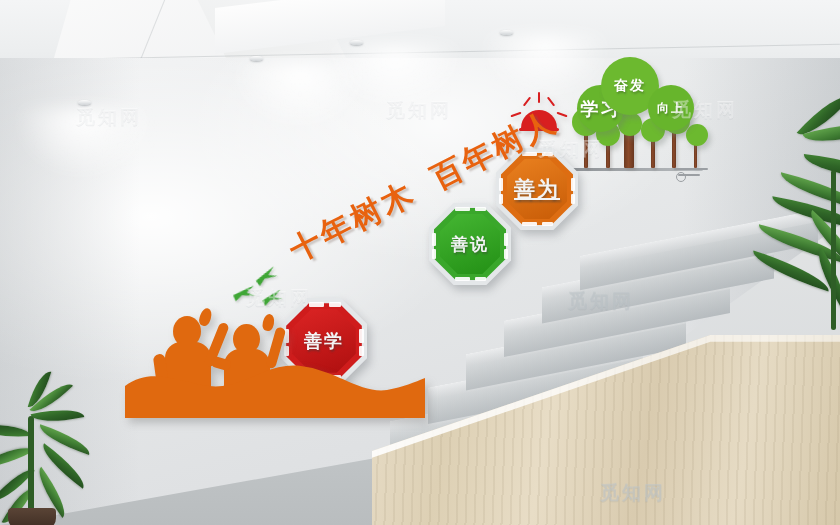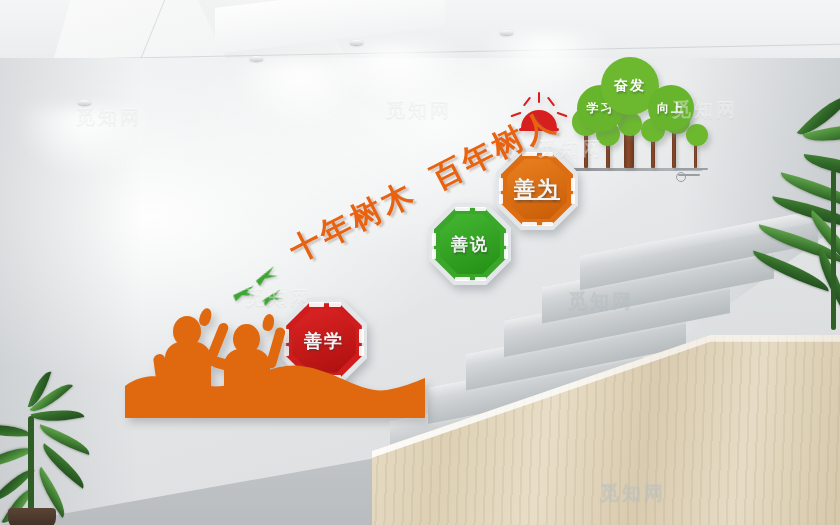--- a/index.html
+++ b/index.html
@@ -331,21 +331,21 @@
     <div class="trunk" style="left:694px;top:135px;width:3px;height:33px;"></div>
 
     <div class="canopy" style="left:572px;top:108px;width:28px;height:28px;background:#6cb92f;"></div>
     <div class="canopy" style="left:596px;top:122px;width:24px;height:24px;background:#6cb92f;"></div>
     <div class="canopy" style="left:618px;top:112px;width:24px;height:24px;background:#6cb92f;"></div>
     <div class="canopy" style="left:641px;top:118px;width:24px;height:24px;background:#6cb92f;"></div>
     <div class="canopy" style="left:664px;top:108px;width:26px;height:26px;background:#6cb92f;"></div>
     <div class="canopy" style="left:686px;top:124px;width:22px;height:22px;background:#6cb92f;"></div>
 
     <div class="canopy" style="left:577px;top:85px;width:47px;height:47px;background:#67b52c;">
-      <div class="canopy-label" style="font-size:12px;font-family:Liberation Mono, monospace;">学习</div>
+      <div class="canopy-label" style="font-size:18px;font-family:Liberation Mono, monospace;">学习</div>
     </div>
     <div class="canopy" style="left:601px;top:57px;width:58px;height:58px;background:#6cb92f;">
       <div class="canopy-label" style="font-size:14px;font-family:Liberation Serif, serif;">奋发</div>
     </div>
     <div class="canopy" style="left:648px;top:85px;width:46px;height:46px;background:#67b52c;">
       <div class="canopy-label" style="font-size:12px;">向上</div>
     </div>
   </div>
 
   <div>

